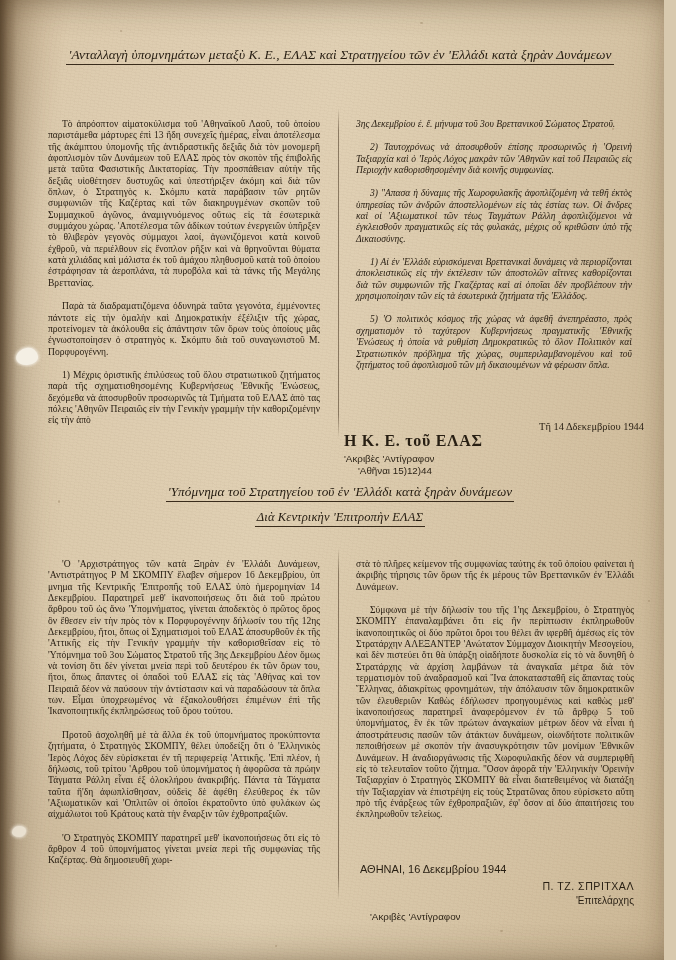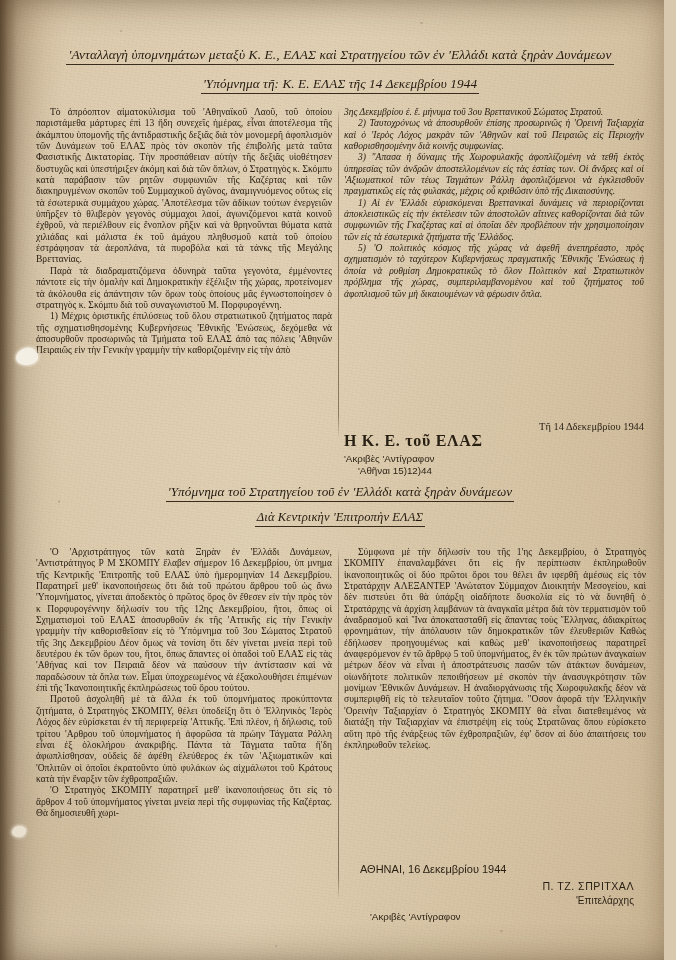--- a/index.html
+++ b/index.html
@@ -99,21 +99,21 @@
   }
   .col {
     position: absolute;
     font-size: 9.55px;
     line-height: 11.35px;
     text-align: justify;
     text-justify: inter-word;
     color: #2b2115;
     hyphens: manual;
   }
-  .col p { margin: 0; text-indent: 14px; }
+  .col p { margin: 12px; text-indent: 14px; }
   .col p.noind { text-indent: 0; }
 
   #sec1-left  { left: 36px;  top: 106px; width: 296px; }
   #sec1-right { left: 344px; top: 106px; width: 300px; font-style: italic; }
   #sec2-left  { left: 36px;  top: 546px; width: 296px; }
   #sec2-right { left: 344px; top: 546px; width: 302px; }
 
   .rule-v {
     position: absolute;
     width: 1px;
@@ -147,23 +147,20 @@
 <body>
 
 <div class="page">
 
   <div class="content">
 
     <div class="hdr" id="title-main">
       <span class="ul">'Ανταλλαγὴ ὑπομνημάτων μεταξὺ Κ. Ε., ΕΛΑΣ καὶ Στρατηγείου τῶν ἐν 'Ελλάδι κατὰ ξηρὰν Δυνάμεων</span>
     </div>
 
-    <div class="hdr" id="title-sub1">
-      <span class="ul">'Υπόμνημα τῆ: Κ. Ε. ΕΛΑΣ τῆς 14 Δεκεμβρίου 1944</span>
-    </div>
 
     <div class="rule-v" id="rule-sec1"></div>
 
     <div class="col" id="sec1-left">
       <p>Τὸ ἀπρόοπτον αἱματοκύλισμα τοῦ 'Αθηναϊκοῦ Λαοῦ, τοῦ ὁποίου παριστάμεθα μάρτυρες ἐπὶ 13 ἤδη συνεχεῖς ἡμέρας, εἶναι ἀποτέλεσμα τῆς ἀκάμπτου ὑπομονῆς τῆς ἀντιδραστικῆς δεξιᾶς διὰ τὸν μονομερῆ ἀφοπλισμὸν τῶν Δυνάμεων τοῦ ΕΛΑΣ πρὸς τὸν σκοπὸν τῆς ἐπιβολῆς μετὰ ταῦτα Φασιστικῆς Δικτατορίας. Τὴν προσπάθειαν αὐτὴν τῆς δεξιᾶς υἱοθέτησεν δυστυχῶς καὶ ὑπεστήριξεν ἀκόμη καὶ διὰ τῶν ὅπλων, ὁ Στρατηγὸς κ. Σκόμπυ κατὰ παράβασιν τῶν ρητῶν συμφωνιῶν τῆς Καζέρτας καὶ τῶν διακηρυγμένων σκοπῶν τοῦ Συμμαχικοῦ ἀγῶνος, ἀναμιγνυόμενος οὕτως εἰς τὰ ἐσωτερικὰ συμμάχου χώρας. 'Αποτέλεσμα τῶν ἀδίκων τούτων ἐνεργειῶν ὑπῆρξεν τὸ θλιβερὸν γεγονὸς σύμμαχοι λαοί, ἀγωνιζόμενοι κατὰ κοινοῦ ἐχθροῦ, νὰ περιέλθουν εἰς ἔνοπλον ρῆξιν καὶ νὰ θρηνοῦνται θύματα κατὰ χιλιάδας καὶ μάλιστα ἐκ τοῦ ἀμάχου πληθυσμοῦ κατὰ τοῦ ὁποίου ἐστράφησαν τὰ ἀεροπλάνα, τὰ πυροβόλα καὶ τὰ τάνκς τῆς Μεγάλης Βρεττανίας.</p>
       <p>Παρὰ τὰ διαδραματιζόμενα ὀδυνηρὰ ταῦτα γεγονότα, ἐμμένοντες πάντοτε εἰς τὴν ὁμαλὴν καὶ Δημοκρατικὴν ἐξέλιξιν τῆς χώρας, προτείνομεν τὰ ἀκόλουθα εἰς ἀπάντησιν τῶν ὅρων τοὺς ὁποίους μᾶς ἐγνωστοποίησεν ὁ στρατηγὸς κ. Σκόμπυ διὰ τοῦ συναγωνιστοῦ Μ. Πορφυρογέννη.</p>
       <p>1) Μέχρις ὁριστικῆς ἐπιλύσεως τοῦ ὅλου στρατιωτικοῦ ζητήματος παρὰ τῆς σχηματισθησομένης Κυβερνήσεως 'Εθνικῆς 'Ενώσεως, δεχόμεθα νὰ ἀποσυρθοῦν προσωρινῶς τὰ Τμήματα τοῦ ΕΛΑΣ ἀπὸ τας πόλεις 'Αθηνῶν Πειραιῶς εἰν τὴν Γενικὴν γραμμὴν τὴν καθοριζομένην εἰς τὴν ἀπὸ</p>
     </div>
 
     <div class="col" id="sec1-right">
@@ -189,20 +186,21 @@
 
     <div class="rule-v" id="rule-sec2"></div>
 
     <div class="col" id="sec2-left">
       <p>'Ο 'Αρχιστράτηγος τῶν κατὰ Ξηρὰν ἐν 'Ελλάδι Δυνάμεων, 'Αντιστράτηγος Ρ Μ ΣΚΟΜΠΥ ἔλαβεν σήμερον 16 Δεκεμβρίου, ὑπ μνημα τῆς Κεντρικῆς 'Επιτροπῆς τοῦ ΕΛΑΣ ὑπὸ ἡμερομηνίαν 14 Δεκεμβρίου. Παρατηρεῖ μεθ' ἱκανοποιήσεως ὅτι διὰ τοῦ πρώτου ἄρθρου τοῦ ὡς ἄνω 'Υπομνήματος, γίνεται ἀποδεκτὸς ὁ πρῶτος ὅρος ὃν ἔθεσεν εἰν τὴν πρὸς τὸν κ Πορφυρογέννην δήλωσίν του τῆς 12ης Δεκεμβρίου, ἤτοι, ὅπως οἱ Σχηματισμοὶ τοῦ ΕΛΑΣ ἀποσυρθοῦν ἐκ τῆς 'Αττικῆς εἰς τὴν Γενικὴν γραμμὴν τὴν καθορισθεῖσαν εἰς τὸ 'Υπόμνημα τοῦ 3ου Σώματος Στρατοῦ τῆς 3ης Δεκεμβρίου Δέον ὅμως νὰ τονίση ὅτι δὲν γίνεται μνεία περὶ τοῦ δευτέρου ἐκ τῶν ὅρων του, ἤτοι, ὅπως ἅπαντες οἱ ὁπαδοὶ τοῦ ΕΛΑΣ εἰς τὰς 'Αθήνας καὶ τον Πειραιᾶ δέον νὰ παύσουν τὴν ἀντίστασιν καὶ νὰ παραδώσουν τὰ ὅπλα των. Εἶμαι ὑποχρεωμένος νὰ ἐξακολουθήσει ἐπιμένων ἐπὶ τῆς Ἱκανοποιητικῆς ἐκπληρώσεως τοῦ ὅρου τούτου.</p>
       <p>Προτοῦ ἀσχοληθῆ μὲ τὰ ἄλλα ἐκ τοῦ ὑπομνήματος προκύπτοντα ζητήματα, ὁ Στρατηγὸς ΣΚΟΜΠΥ, θέλει ὑποδείξη ὅτι ὁ 'Ελληνικὸς 'Ιερὸς Λόχος δὲν εὑρίσκεται ἐν τῆ περιφερείᾳ 'Αττικῆς. 'Επὶ πλέον, ἡ δήλωσις, τοῦ τρίτου 'Αρθρου τοῦ ὑπομνήματος ἡ ἀφορῶσα τὰ πρώην Τάγματα Ράλλη εἶναι ἐξ ὁλοκλήρου ἀνακριβής. Πάντα τὰ Τάγματα ταῦτα ἤ'δη ἀφωπλίσθησαν, οὐδεὶς δὲ ἀφέθη ἐλεύθερος ἐκ τῶν 'Αξιωματικῶν καὶ 'Οπλιτῶν οἱ ὁποῖοι ἐκρατοῦντο ὑπὸ φυλάκων ὡς αἰχμάλωτοι τοῦ Κράτους κατὰ τὴν ἔναρξιν τῶν ἐχθροπραξιῶν.</p>
       <p>'Ο Στρατηγὸς ΣΚΟΜΠΥ παρατηρεῖ μεθ' ἱκανοποιήσεως ὅτι εἰς τὸ ἄρθρον 4 τοῦ ὑπομνήματος γίνεται μνεία περὶ τῆς συμφωνίας τῆς Καζέρτας. Θὰ δημοσιευθῆ χωρι-</p>
     </div>
 
     <div class="col" id="sec2-right">
+      <p class="noind">στὰ τὸ πλῆρες κείμενον τῆς συμφωνίας ταύτης ἐκ τοῦ ὁποίου φαίνεται ἡ ἀκριβὴς τήρησις τῶν ὅρων τῆς ἐκ μέρους τῶν Βρεττανικῶν ἐν 'Ελλάδι Δυνάμεων.</p>
       <p>Σύμφωνα μὲ τὴν δήλωσίν του τῆς 1'ης Δεκεμβρίου, ὁ Στρατηγὸς ΣΚΟΜΠΥ ἐπαναλαμβάνει ὅτι εἰς ἣν περίπτωσιν ἐκπληρωθοῦν ἱκανοποιητικῶς οἱ δύο πρῶτοι ὅροι του θέλει ἂν ιφερθῆ ἀμέσως εἰς τὸν Στρατάρχην ΑΛΕΞΑΝΤΕΡ 'Ανώτατον Σύμμαχον Διοικητὴν Μεσογείου, καὶ δὲν πιστεύει ὅτι θὰ ὑπάρξη οἱαδήποτε δυσκολία εἰς τὸ νὰ δυνηθῆ ὁ Στρατάρχης νὰ ἀρχίση λαμβάνων τὰ ἀναγκαῖα μέτρα διὰ τὸν τερματισμὸν τοῦ ἀναδρασμοῦ καὶ Ἵνα ἀποκατασταθῆ εἰς ἅπαντας τοὺς Ἕλληνας, ἀδιακρίτως φρονημάτων, τὴν ἀπόλαυσιν τῶν δημοκρατικῶν τῶν ἐλευθεριῶν Καθὼς ἐδήλωσεν προηγουμένως καὶ καθὼς μεθ' ἱκανοποιήσεως παρατηρεῖ ἀναφερόμενον ἐν τῶ ἄρθρῳ 5 τοῦ ὑπομνήματος, ἓν ἐκ τῶν πρώτων ἀναγκαίων μέτρων δέον νὰ εἶναι ἡ ἀποστράτευσις πασῶν τῶν ἀτάκτων δυνάμεων, οἱωνδήτοτε πολιτικῶν πεποιθήσεων μὲ σκοπὸν τὴν ἀνασυγκρότησιν τῶν μονίμων 'Εθνικῶν Δυνάμεων. Η ἀναδιοργάνωσις τῆς Χωροφυλακῆς δέον νὰ συμπεριφθῆ εἰς τὸ τελευταῖον τοῦτο ζήτημα. "Οσον ἀφορᾶ τὴν 'Ελληνικὴν 'Ορεινὴν Ταξιαρχίαν ὁ Στρατηγὸς ΣΚΟΜΠΥ θὰ εἶναι διατεθειμένος νὰ διατάξη τὴν Ταξιαρχίαν νὰ ἐπιστρέψη εἰς τοὺς Στρατῶνας ὅπου εὑρίσκετο αὕτη πρὸ τῆς ἐνάρξεως τῶν ἐχθροπραξιῶν, ἐφ' ὅσον αἱ δύο ἀπαιτήσεις του ἐκπληρωθοῦν τελείως.</p>
     </div>
 
     <div id="sign2-place" class="sig sans">ΑΘΗΝΑΙ, 16 Δεκεμβρίου 1944</div>
     <div id="sign2-name" class="sig sans">Π. ΤΖ. ΣΠΡΙΤΧΑΛ</div>
     <div id="sign2-role" class="sig sans">'Επιτελάρχης</div>
     <div id="cert2-line" class="sig sans">'Ακριβὲς 'Αντίγραφον</div>
 
   </div>
 

